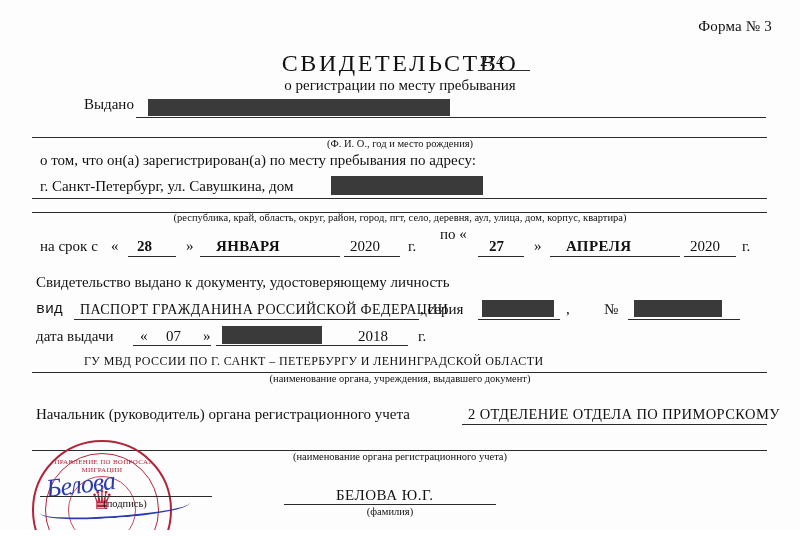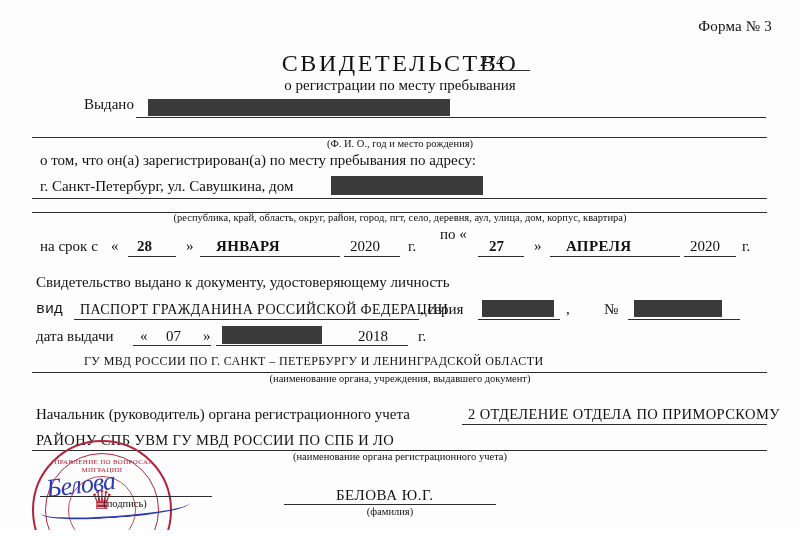--- a/index.html
+++ b/index.html
@@ -226,21 +226,20 @@
   <div class="line" style="left:352px; top:345px; width:56px;"></div>
   <div class="txt" style="left:418px; top:328px;">г.</div>
 
   <div class="txt caps" style="left:36px; top:354px; font-size:12px;margin-left:48px;">ГУ  МВД  РОССИИ  ПО  Г. САНКТ – ПЕТЕРБУРГУ  И  ЛЕНИНГРАДСКОЙ ОБЛАСТИ</div>
   <div class="line" style="left:32px; top:372px; width:735px;"></div>
   <div class="small" style="left:210px; top:373px; width:380px;">(наименование органа, учреждения, выдавшего документ)</div>
 
   <div class="txt" style="left:36px; top:406px;">Начальник (руководитель) органа регистрационного учета</div>
   <div class="txt caps" style="left:468px; top:406px; font-size:14.5px;">2 ОТДЕЛЕНИЕ ОТДЕЛА  ПО ПРИМОРСКОМУ</div>
   <div class="line" style="left:462px; top:424px; width:305px;"></div>
-  <div class="txt caps" style="left:36px; top:432px; font-size:14.5px;">РАЙОНУ СПБ УВМ  ГУ  МВД РОССИИ  ПО СПБ  И  ЛО</div>
   <div class="line" style="left:32px; top:450px; width:735px;"></div>
   <div class="small" style="left:250px; top:451px; width:300px;">(наименование органа регистрационного учета)</div>
 
   <div class="stamp">
     <div class="inner-ring"></div>
     <div class="core"></div>
     <div class="stamp-text-top">УПРАВЛЕНИЕ ПО ВОПРОСАМ МИГРАЦИИ</div>
     <div class="eagle">♛</div>
 
   </div>

